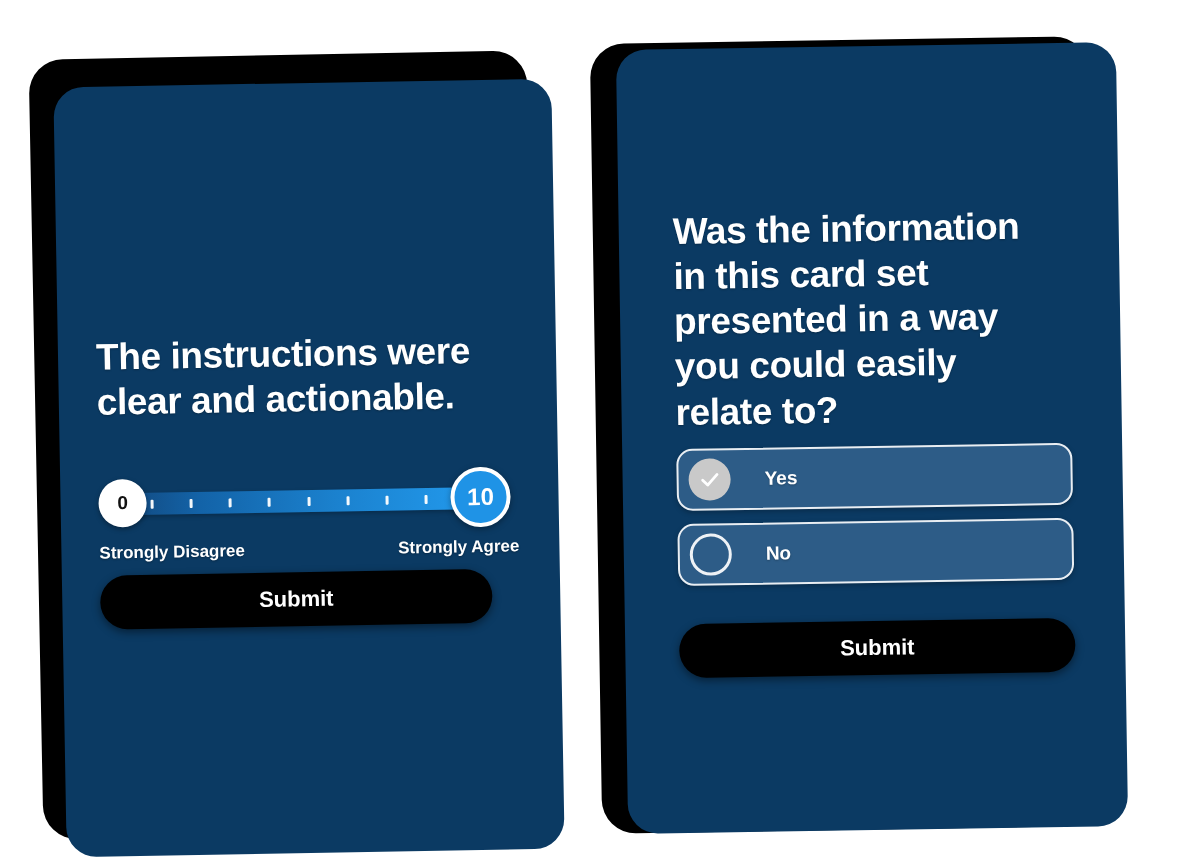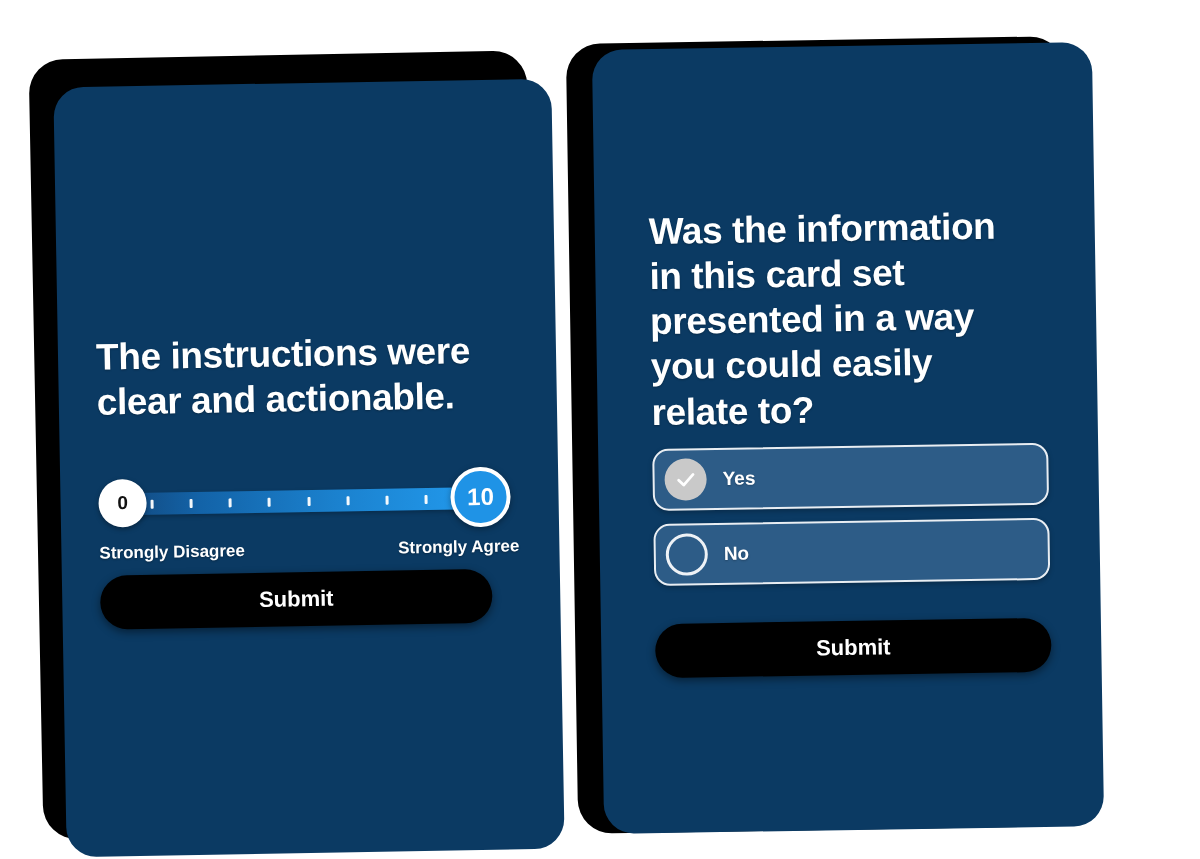--- a/index.html
+++ b/index.html
@@ -45,21 +45,21 @@
   #card-left-wrap .card-shadow {
     left: 0px; top: 0px; width: 498px; height: 780px;
     transform: rotate(-1.1deg);
   }
   #card-left-wrap .card {
     left: 24px; top: 28px; width: 498px; height: 770px;
     transform: rotate(-1.0deg);
   }
 
   
-  #card-right-wrap { left: 572px; top: 30px; width: 560px; height: 815px; }
+  #card-right-wrap { left: 596px; top: 30px; width: 560px; height: 815px; }
   #card-right-wrap .card-shadow {
     left: 0px; top: 10px; width: 498px; height: 790px;
     transform: rotate(-0.9deg);
   }
   #card-right-wrap .card {
     left: 26px; top: 16px; width: 500px; height: 784px;
     transform: rotate(-0.9deg);
   }
 
   .card-inner {
@@ -225,21 +225,21 @@
   .radio.selected {
     background: #c9c9c9;
     border: none;
   }
   .radio.unselected {
     background: transparent;
     border: 3px solid #eef2f6;
   }
   .radio svg { display: block; }
   .option-label {
-    margin-left: 16px;
+    margin-left: 34px;
     color: #ffffff;
     font-size: 19px;
     font-weight: 700;
     text-shadow: 0 1px 2px rgba(0,0,0,0.25);
   }
 
   #right-submit {
     left: 54px;
     top: 575px;
     width: 396px;

